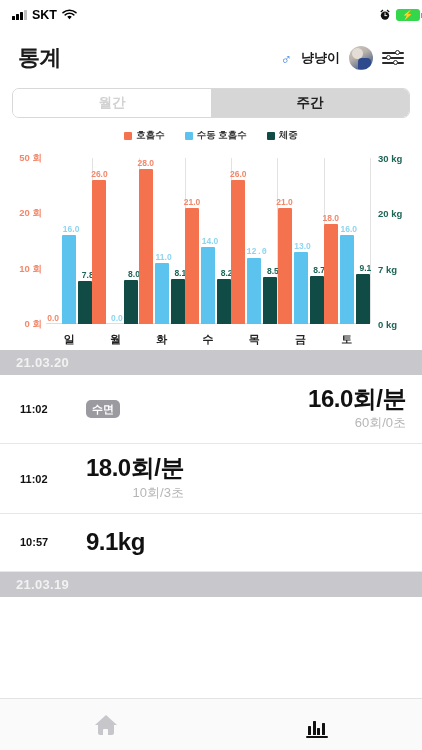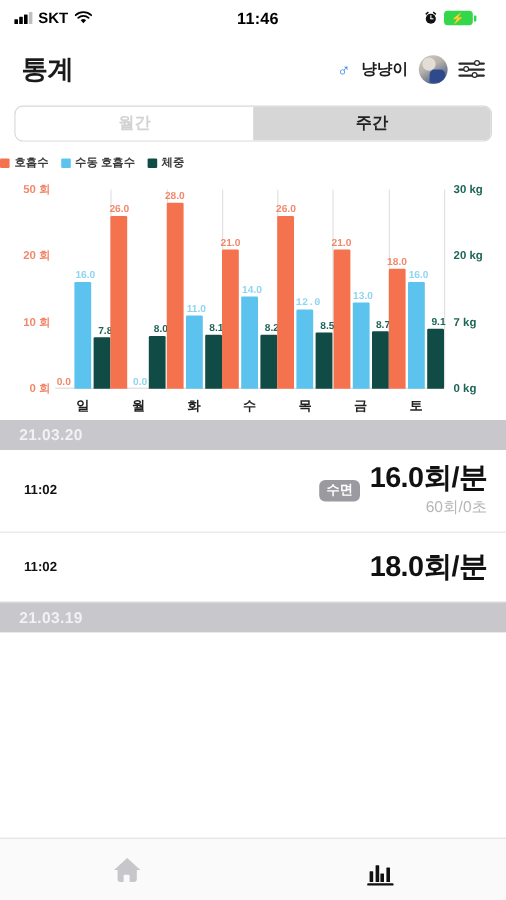--- a/index.html
+++ b/index.html
@@ -8,21 +8,21 @@
     font-family: "Liberation Sans", sans-serif;
     background: #ffffff;
     overflow: hidden;
   }
   .phone { position: relative; width: 422px; height: 750px; background:#fff; display:flex; flex-direction:column; }
 
   
   .statusbar {
     height: 30px; flex: 0 0 30px;
     display: flex; align-items: center;
-    padding: 0 28px 0 12px;
+    padding: 0 2px 0 12px;
     font-size: 13px; font-weight: bold; color:#000;justify-content:space-between;
   }
   .sb-left { display:flex; align-items:center; gap:5px; }
   .sb-center { flex:1; text-align:center; font-size:13.5px; font-weight:bold; letter-spacing:.2px;}
   .sb-right { display:flex; align-items:center; gap:5px; }
   .signal { display:flex; align-items:flex-end; gap:1.5px; height:10px; }
   .signal i { width:2.6px; background:#000; border-radius:.5px; display:block;}
   .signal i:nth-child(1){height:4px;}
   .signal i:nth-child(2){height:6px;}
   .signal i:nth-child(3){height:8px;}
@@ -52,21 +52,21 @@
   .sliders b:nth-of-type(2){ top:5.2px; left:4px;}
   .sliders b:nth-of-type(3){ top:10.4px; left:11px;}
 
   
   .segment { margin:2px 12px 0 12px; height:30px; display:flex; border:1px solid #d8d8d8; border-radius:7px; overflow:hidden; background:#fff;}
   .seg-btn{ flex:1; display:flex; align-items:center; justify-content:center; font-size:13.5px; font-weight:bold;}
   .seg-btn.active{ background:#d6d6d6; color:#222;}
   .seg-btn.inactive{ background:#fff; color:#d2d2d2;}
 
   
-  .legend{ display:flex; align-items:center; gap:10px; margin-top:11px; }
+  .legend{ display:flex; justify-content:center; align-items:center; gap:20px; margin-top:11px; }
   .legend-item{ display:flex; align-items:center; gap:4px; font-size:9.5px; color:#3a3a3a; font-weight:bold;}
   .legend-swatch{ width:8px; height:8px; border-radius:1px; display:block;}
 
   
   .chart-wrap{ position:relative; height:200px; margin:8px 4px 0 4px; }
   .plot{ position:absolute; left:42px; right:48px; top:8px; bottom:26px; border-bottom:1px solid #dddddd; }
   .grid-col{ position:absolute; top:0; bottom:0; width:1px; background:#e2e2e2;}
   .axis-left, .axis-right{ position:absolute; top:8px; bottom:26px; width:42px; }
   .axis-left{ left:0; }
   .axis-right{ right:0; width:48px;}
@@ -82,21 +82,21 @@
   .bar.b3{ background:#114b45;} .bar.b3 .val{ color:#1d6457; transform:translateX(-28%);}
   .xlabels{ position:absolute; left:42px; right:48px; bottom:0; height:22px; display:flex;}
   .xlab{ flex:1; text-align:center; font-size:11px; font-weight:bold; color:#222; line-height:22px;}
 
   
   .list{ flex:1; overflow:hidden; }
   .date-header{ background:#c7c7cc; color:#f2f2f2; font-size:13px; font-weight:bold; padding:5px 16px; letter-spacing:.3px;}
   .row{ display:flex; align-items:center; padding:11px 16px 11px 20px; border-bottom:1px solid #e7e7e7; min-height:58px;}
   .row:last-child{ border-bottom:none;}
   .row-time{ font-size:11px; font-weight:bold; color:#111; width:66px; flex:0 0 66px;}
-  .row-main{ flex:1; display:flex; align-items:center; justify-content:flex-end; gap:8px;}
+  .row-main{ flex:1; display:flex; align-items:center; justify-content:space-between; gap:8px;}
   .badge{ background:#9a9aa0; color:#fff; font-size:11px; font-weight:bold; padding:3px 6px; border-radius:5px; line-height:1.1;}
   .row-values{ text-align:right;}
   .row-value{ font-size:24px; font-weight:bold; color:#111; letter-spacing:-.5px; line-height:1.1;}
   .row-sub{ font-size:13px; color:#b6b6b6; font-weight:normal; margin-top:2px;}
 
   
   .tabbar{ flex:0 0 52px; border-top:1px solid #e3e3e3; background:#fafafa; display:flex; }
   .tab{ flex:1; display:flex; align-items:center; justify-content:center; }
   .home-icon{ position:relative; width:22px; height:20px;}
   .home-icon .roof{ position:absolute; top:0; left:0; width:0; height:0; border-left:11px solid transparent; border-right:11px solid transparent; border-bottom:10px solid #c6c6cb;}
@@ -123,21 +123,20 @@
           <i></i>
           <i></i>
         </span>
       <span class="carrier">SKT</span>
       <svg width="15" height="12" viewBox="0 0 16 12">
         <path d="M8 10.6 L5.6 7.9 A3.8 3.8 0 0 1 10.4 7.9 Z" fill="#000"></path>
         <path d="M3.4 5.9 A6.8 6.8 0 0 1 12.6 5.9" stroke="#000" stroke-width="1.6" fill="none" stroke-linecap="round"></path>
         <path d="M1.1 3.5 A10.2 10.2 0 0 1 14.9 3.5" stroke="#000" stroke-width="1.6" fill="none" stroke-linecap="round"></path>
       </svg>
     </div>
-    <div class="sb-center">11:46</div>
     <div class="sb-right">
       <svg width="12" height="12" viewBox="0 0 12 12">
         <circle cx="6" cy="6.6" r="4.2" fill="#111"></circle>
         <rect x="5.6" y="3.6" width="0.9" height="3.2" fill="#fff"></rect>
         <rect x="5.6" y="6.2" width="2.6" height="0.9" fill="#fff"></rect>
         <path d="M1.4 2.4 L3.6 0.6 L4.4 1.6 L2.2 3.4 Z" fill="#111"></path>
         <path d="M10.6 2.4 L8.4 0.6 L7.6 1.6 L9.8 3.4 Z" fill="#111"></path>
       </svg>
       <span class="battery">
           <span class="bolt">⚡</span>
@@ -304,20 +303,29 @@
             <div class="row-value">16.0회/분</div>
             <div class="row-sub">60회/0초</div>
           </div>
         </div>
       </div>
       <div class="row">
         <div class="row-time">11:02</div>
         <div class="row-main">
           <div class="row-values">
             <div class="row-value">18.0회/분</div>
+            <div class="row-sub">10회/3초</div>
+          </div>
+        </div>
+      </div>
+      <div class="row">
+        <div class="row-time">10:57</div>
+        <div class="row-main">
+          <div class="row-values">
+            <div class="row-value">9.1kg</div>
           </div>
         </div>
       </div>
       <div class="date-header">21.03.19</div>
     </div>
 
   <div class="tabbar">
     <div class="tab">
       <span class="home-icon">
         <span class="roof"></span>

